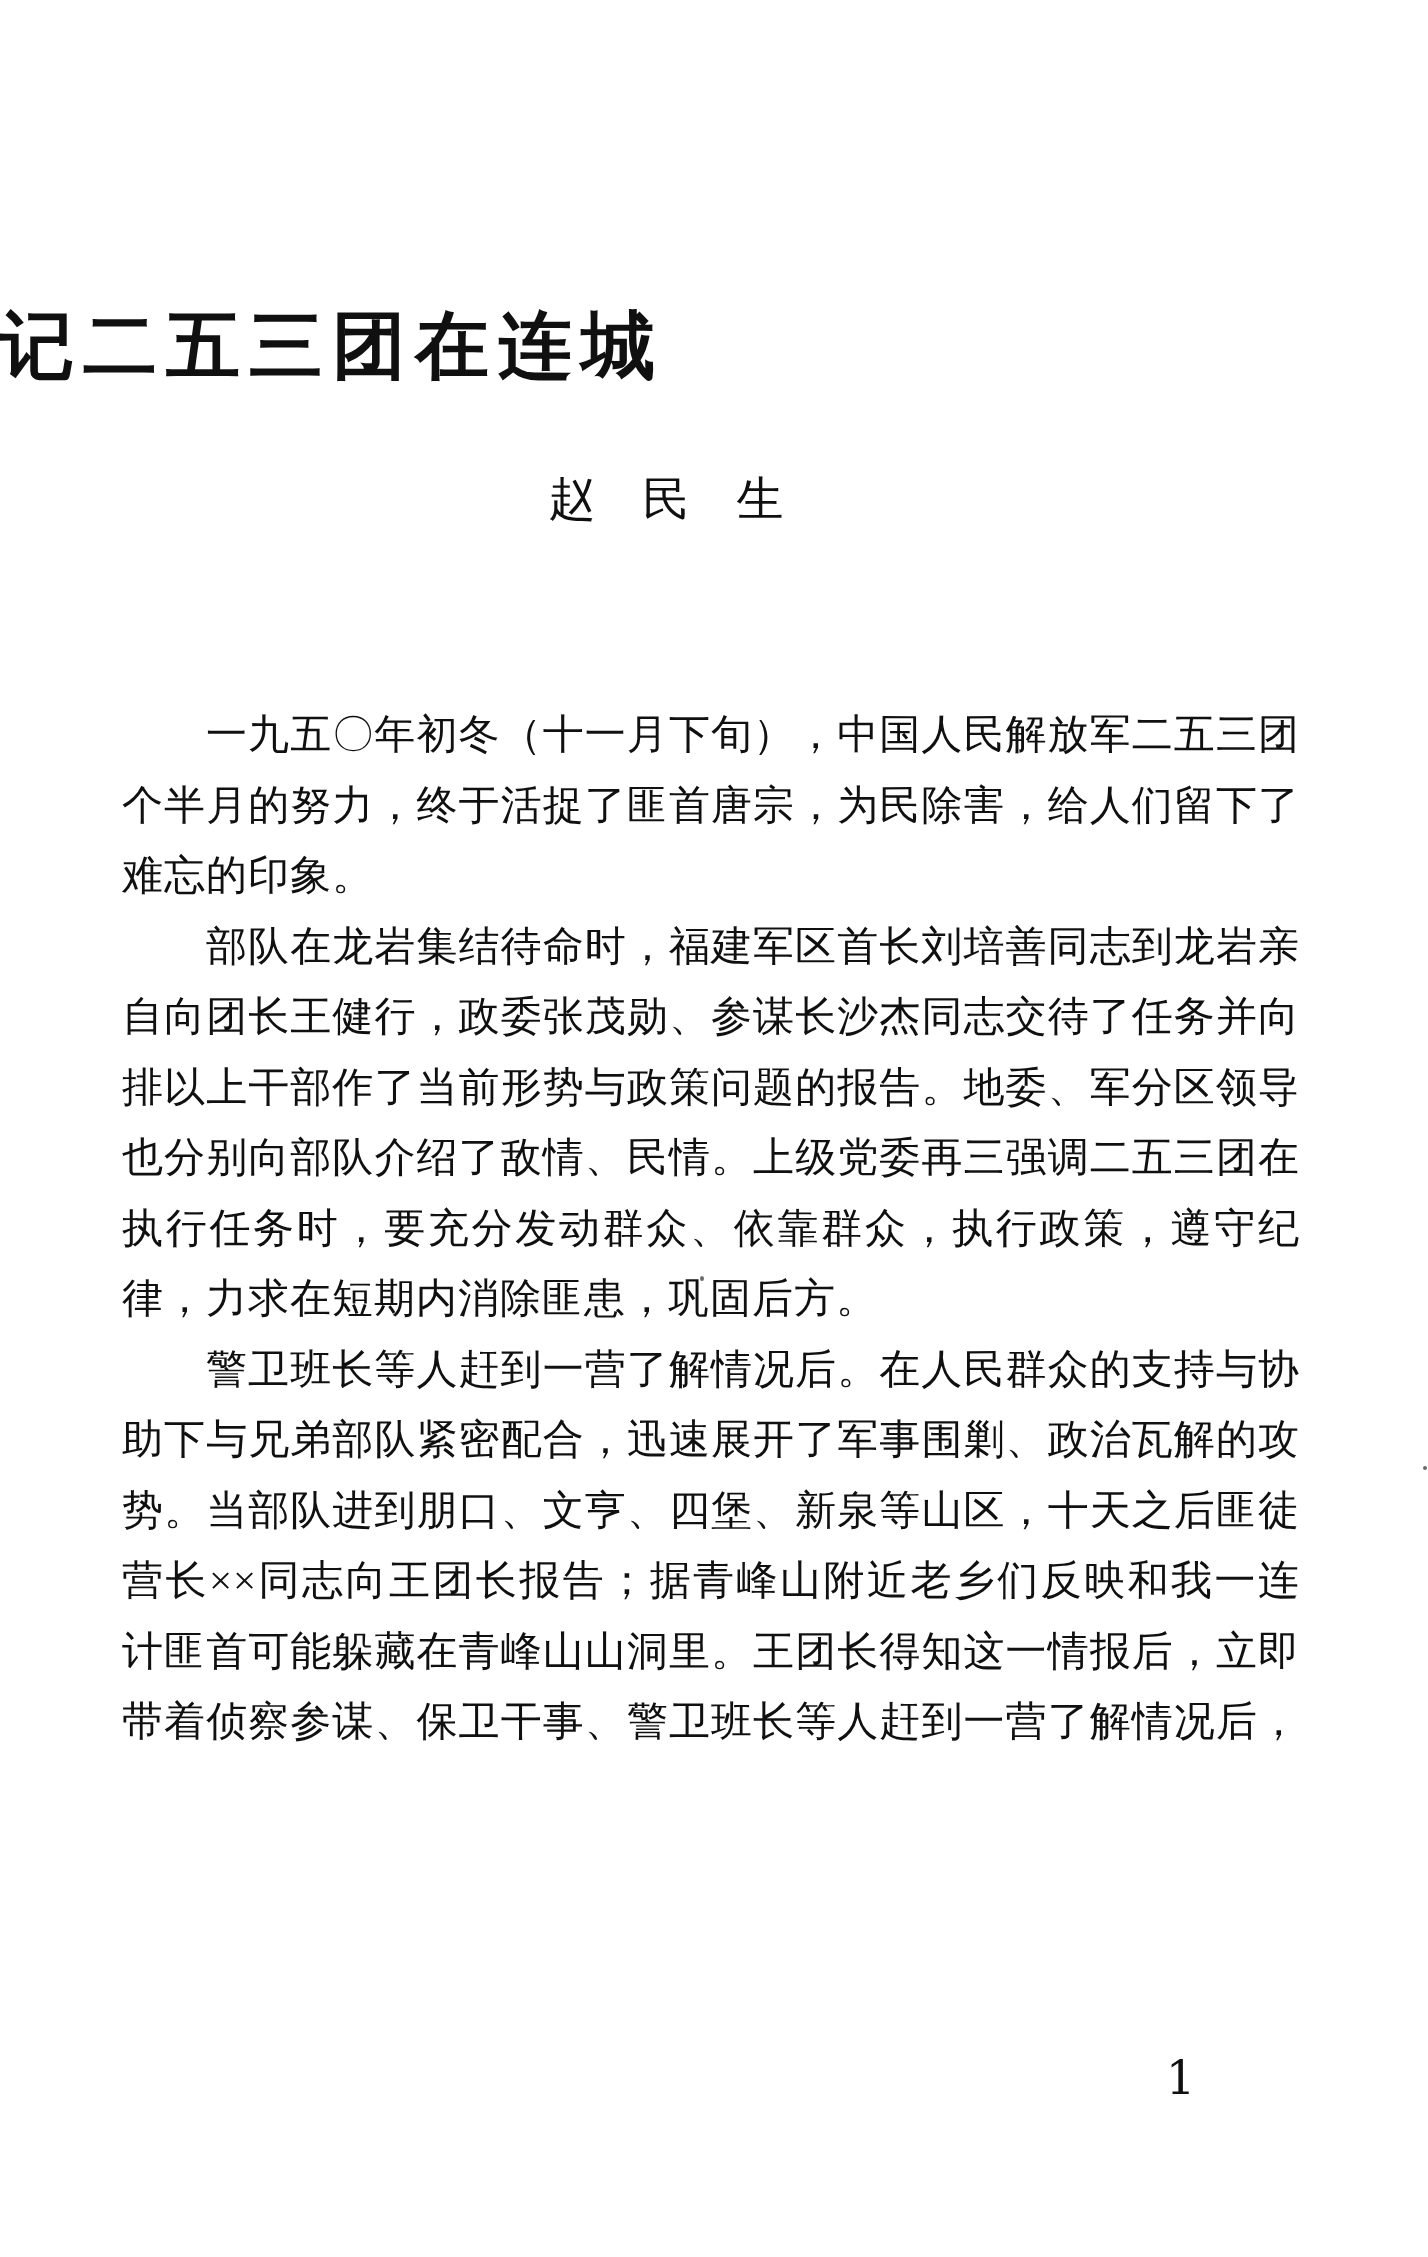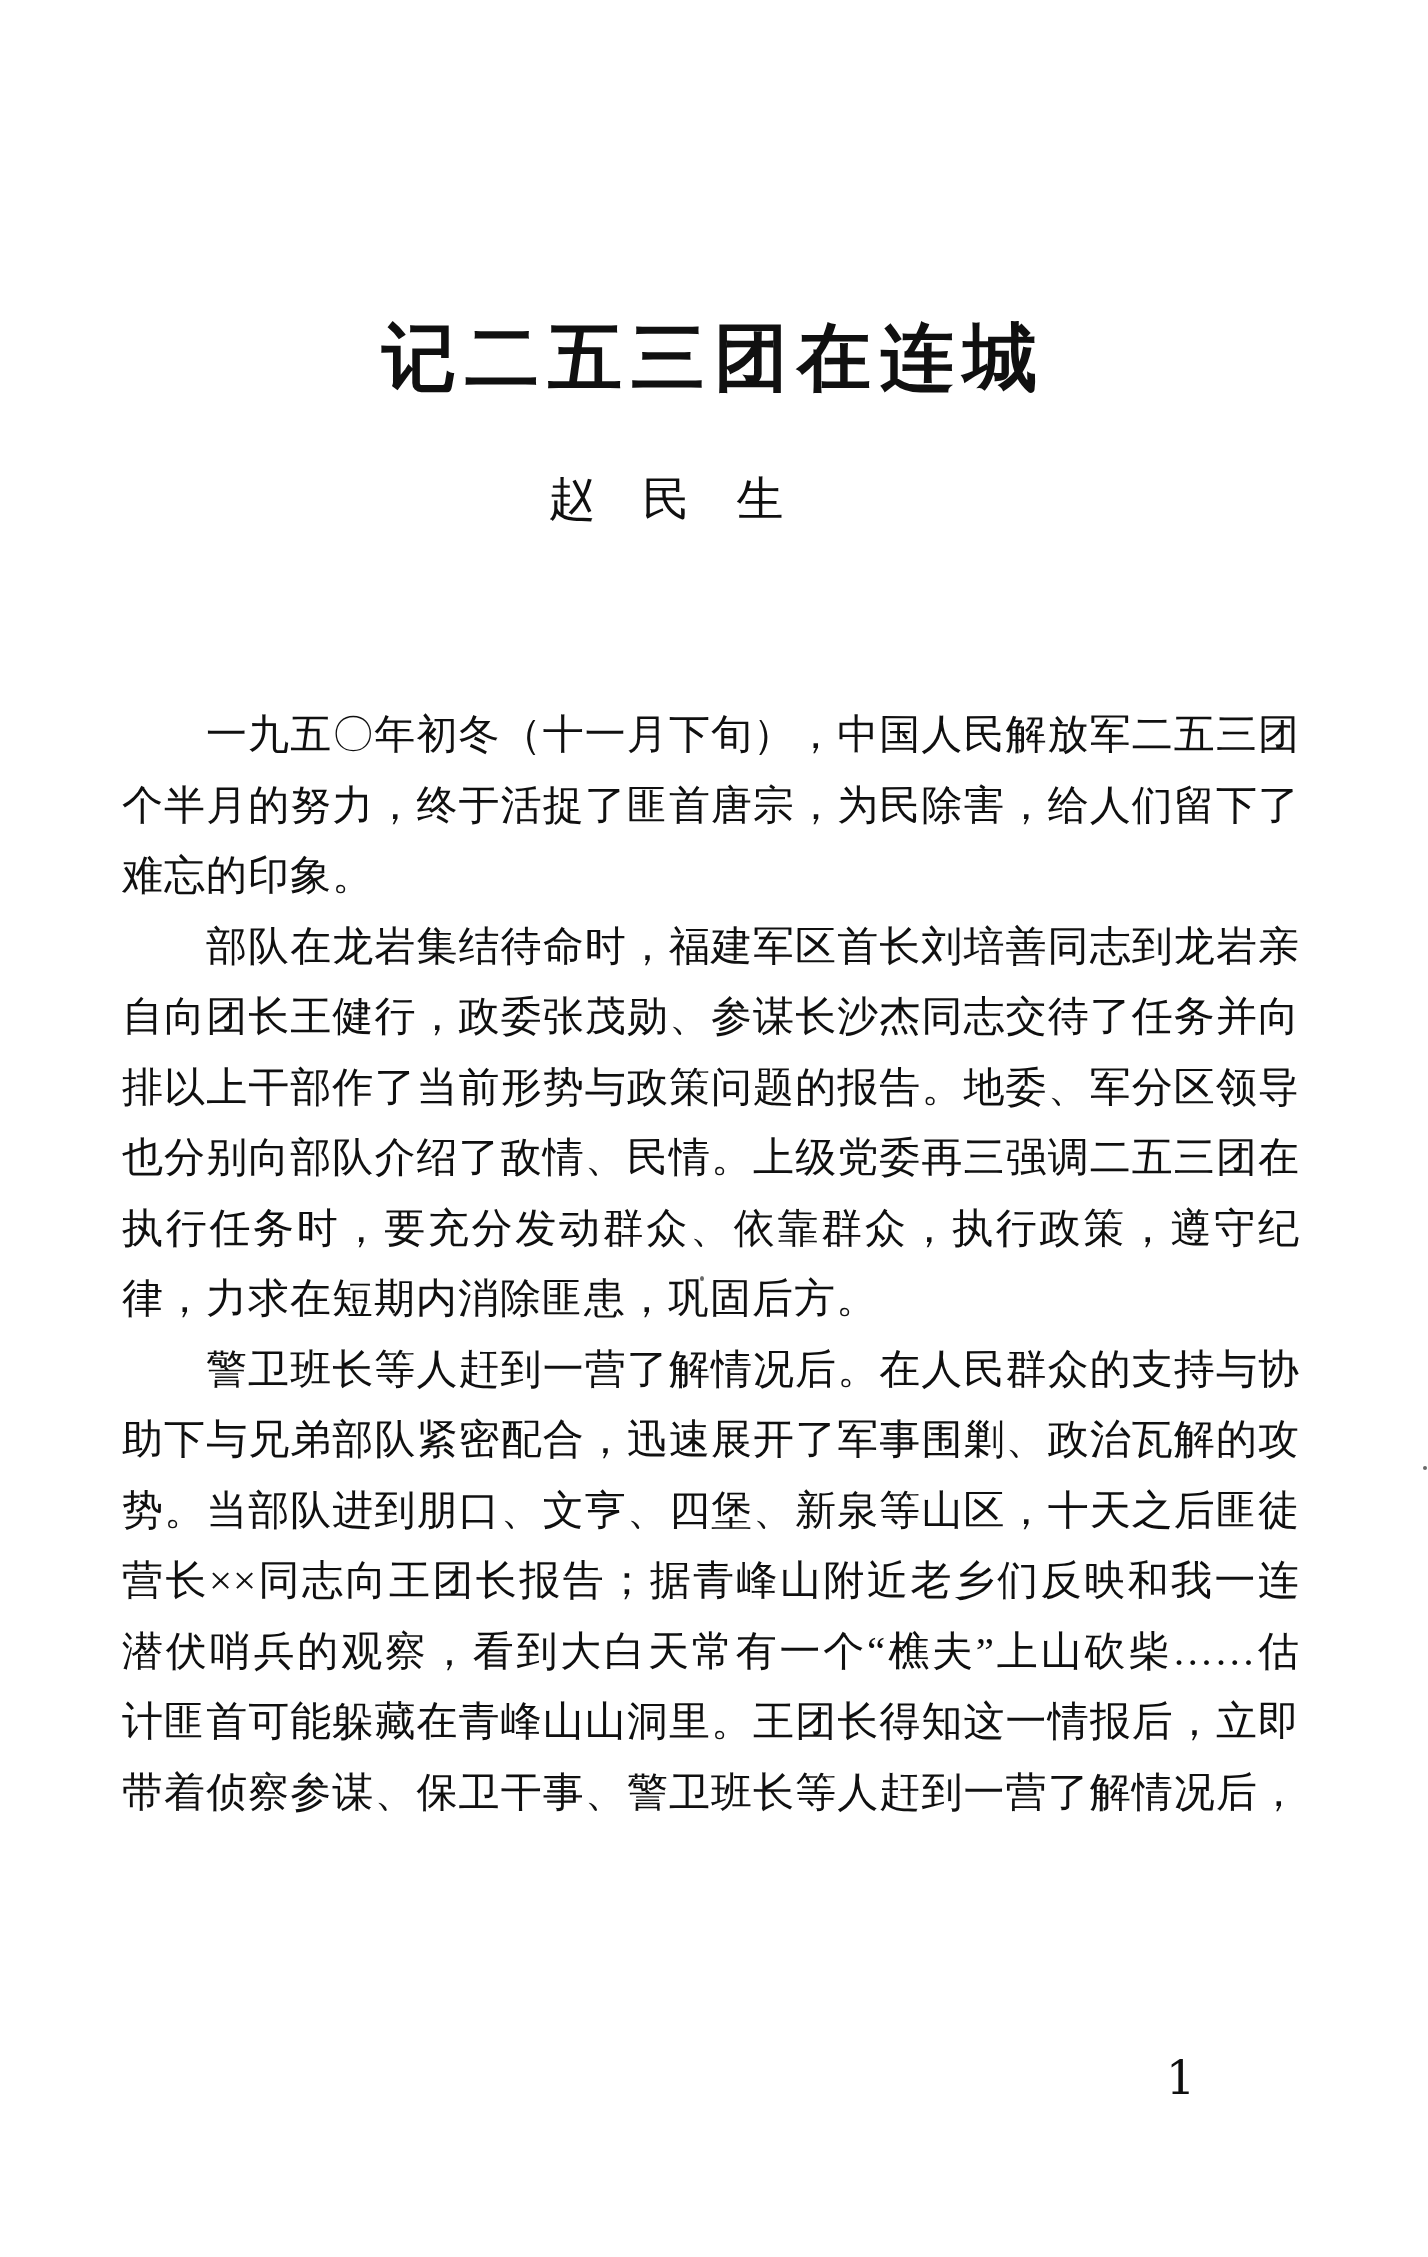--- a/index.html
+++ b/index.html
@@ -12,25 +12,24 @@
     width: 1428px;
     height: 2257px;
     margin: 0 auto;
     background: var(--paper, #ffffff);
     color: var(--ink, #101010);
     font-family: "Liberation Serif", serif;
     overflow: hidden;
   }
   .title {
     position: absolute;
-    top: 308px;
+    top: 296px;
     left: 0;
     width: 100%;
     margin: 0;
-    text-align: center;
     font-family: "Liberation Sans", sans-serif;
     font-weight: 900;
     font-size: 74px;
     line-height: 100px;
     letter-spacing: 9px;
     white-space: nowrap;
   }
   .author {
     position: absolute;
     top: 466px;
@@ -99,21 +98,20 @@
       <div class="line fill indent">部队在龙岩集结待命时，福建军区首长刘培善同志到龙岩亲</div>
       <div class="line fill">自向团长王健行，政委张茂勋、参谋长沙杰同志交待了任务并向</div>
       <div class="line fill">排以上干部作了当前形势与政策问题的报告。地委、军分区领导</div>
       <div class="line fill">也分别向部队介绍了敌情、民情。上级党委再三强调二五三团在</div>
       <div class="line fill">执行任务时，要充分发动群众、依靠群众，执行政策，遵守纪</div>
       <div class="line endline">律，力求在短期内消除匪患，巩固后方。</div>
       <div class="line fill indent">警卫班长等人赶到一营了解情况后。在人民群众的支持与协</div>
       <div class="line fill">助下与兄弟部队紧密配合，迅速展开了军事围剿、政治瓦解的攻</div>
       <div class="line fill">势。当部队进到朋口、文亨、四堡、新泉等山区，十天之后匪徒</div>
       <div class="line fill">营长××同志向王团长报告；据青峰山附近老乡们反映和我一连</div>
-      <div class="line fill">潜伏哨兵的观察，看到大白天常有一个“樵夫”上山砍柴……估</div>
       <div class="line fill">计匪首可能躲藏在青峰山山洞里。王团长得知这一情报后，立即</div>
       <div class="line fill">带着侦察参谋、保卫干事、警卫班长等人赶到一营了解情况后，</div>
     </div>
 
   <div class="pageno">1</div>
 
   <span class="speck s1"></span>
   <span class="speck s2"></span>
 </div>
 

